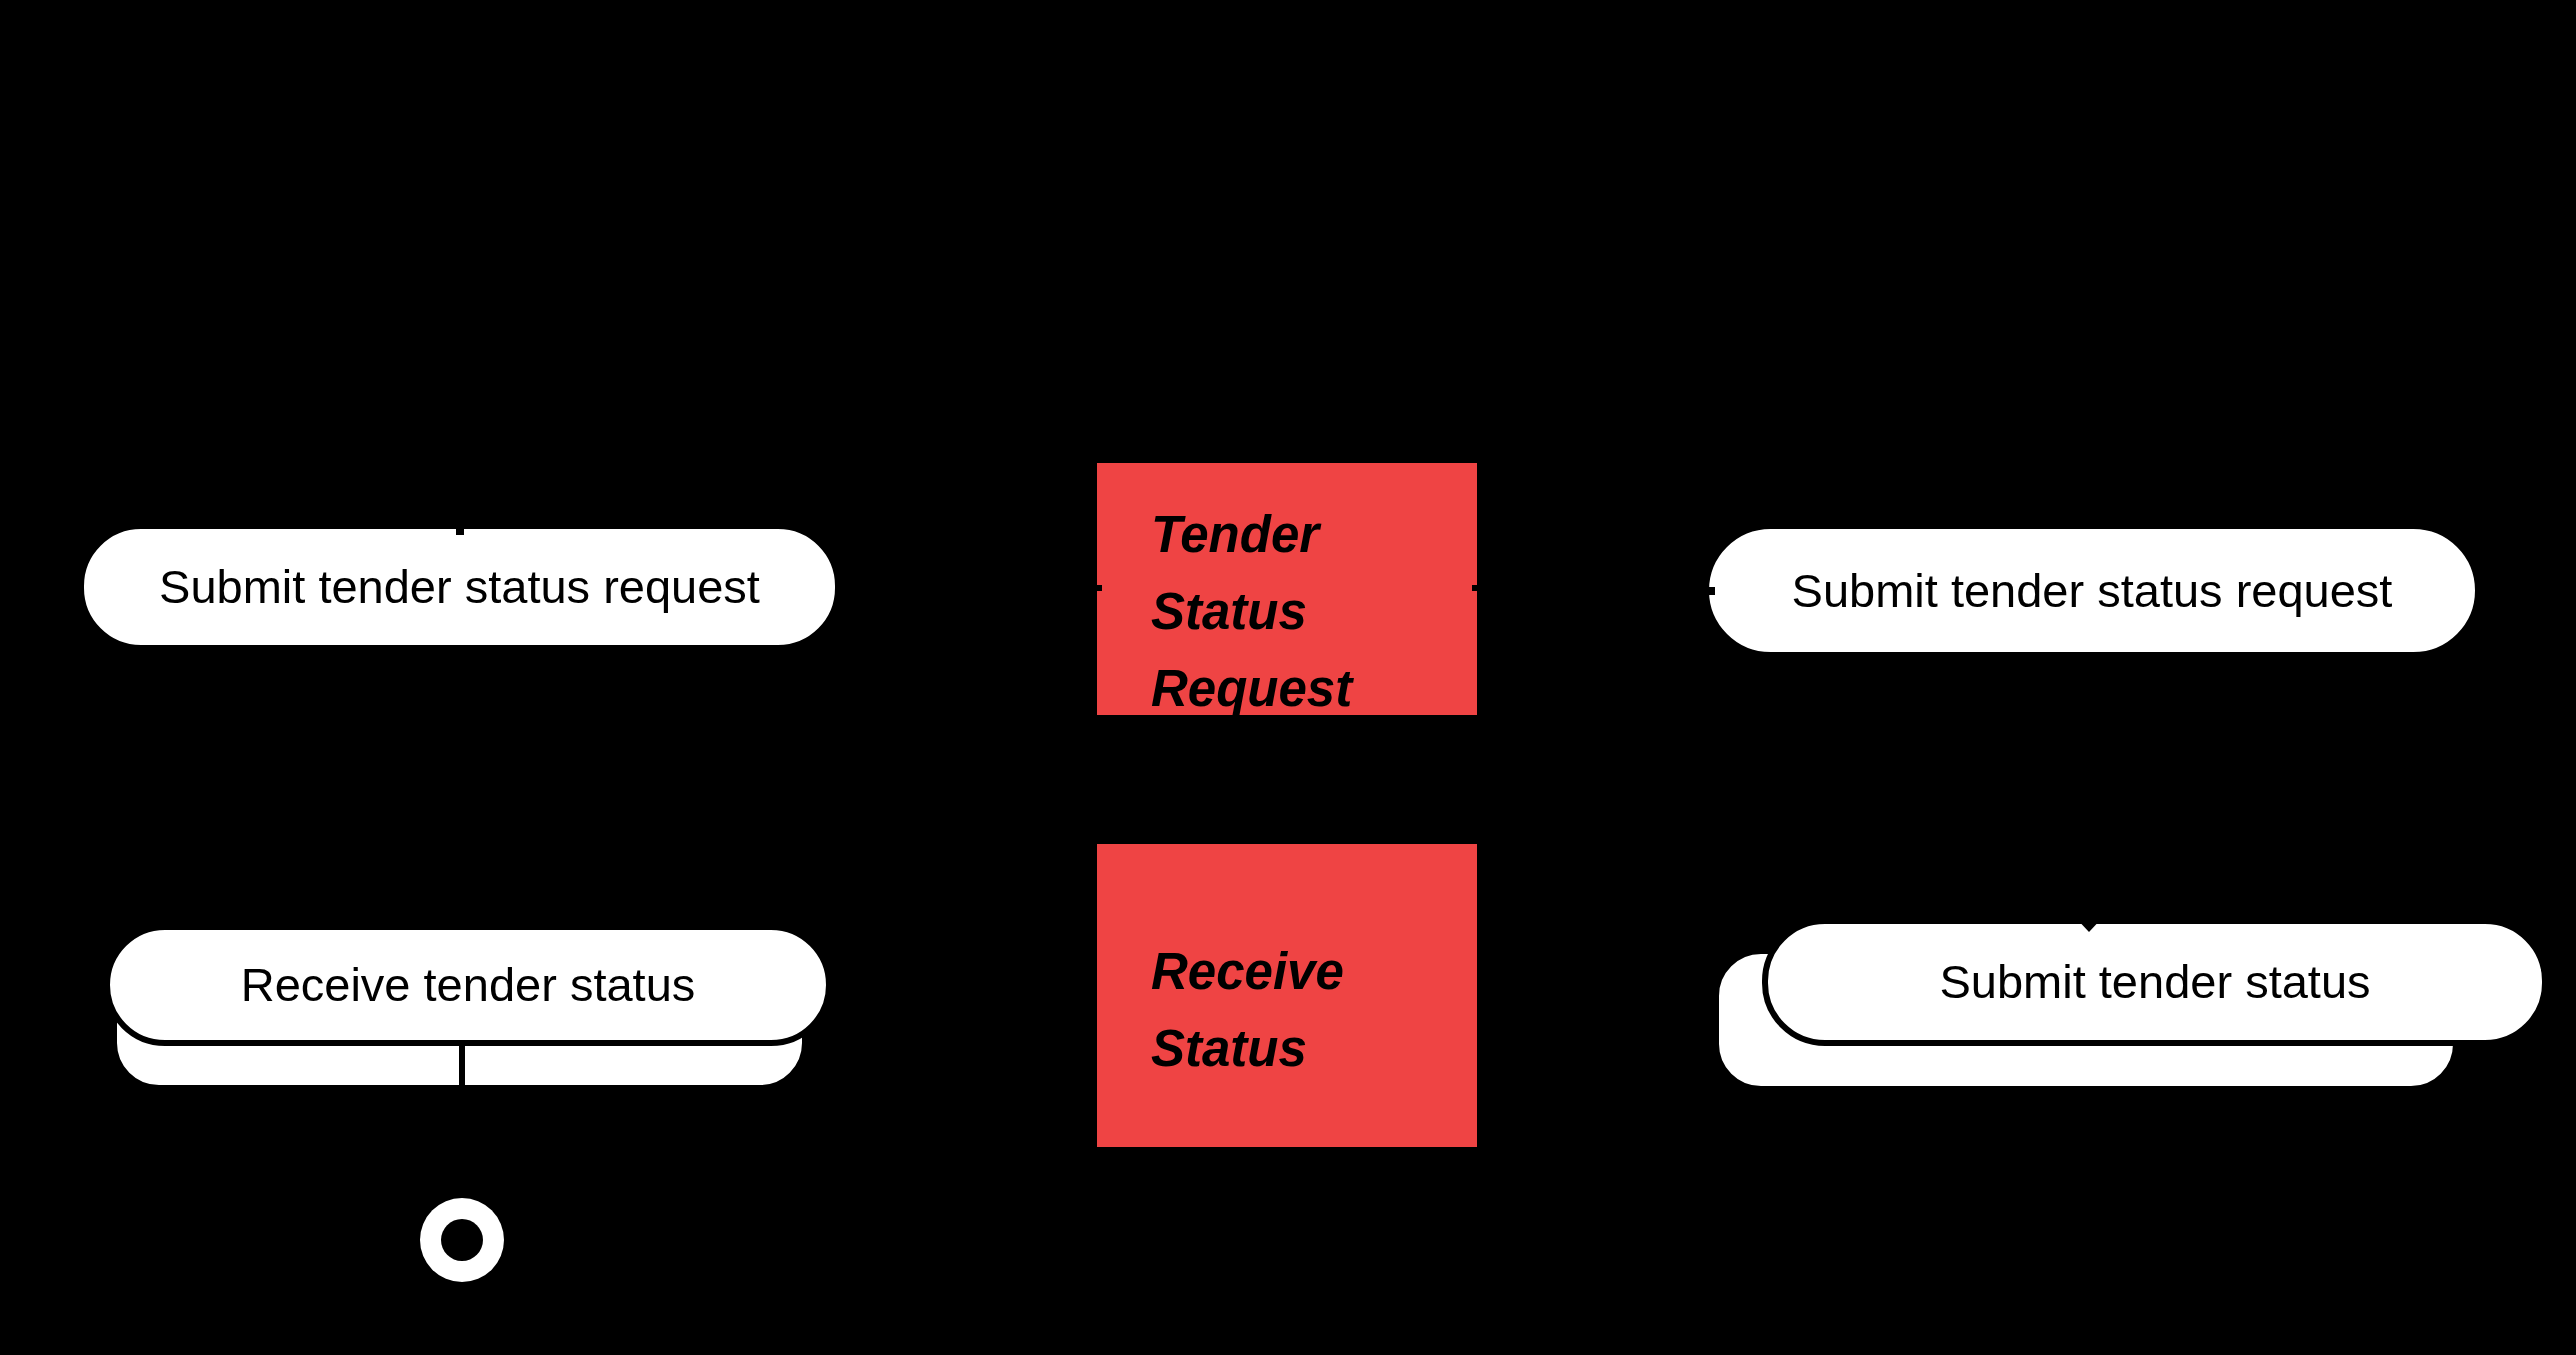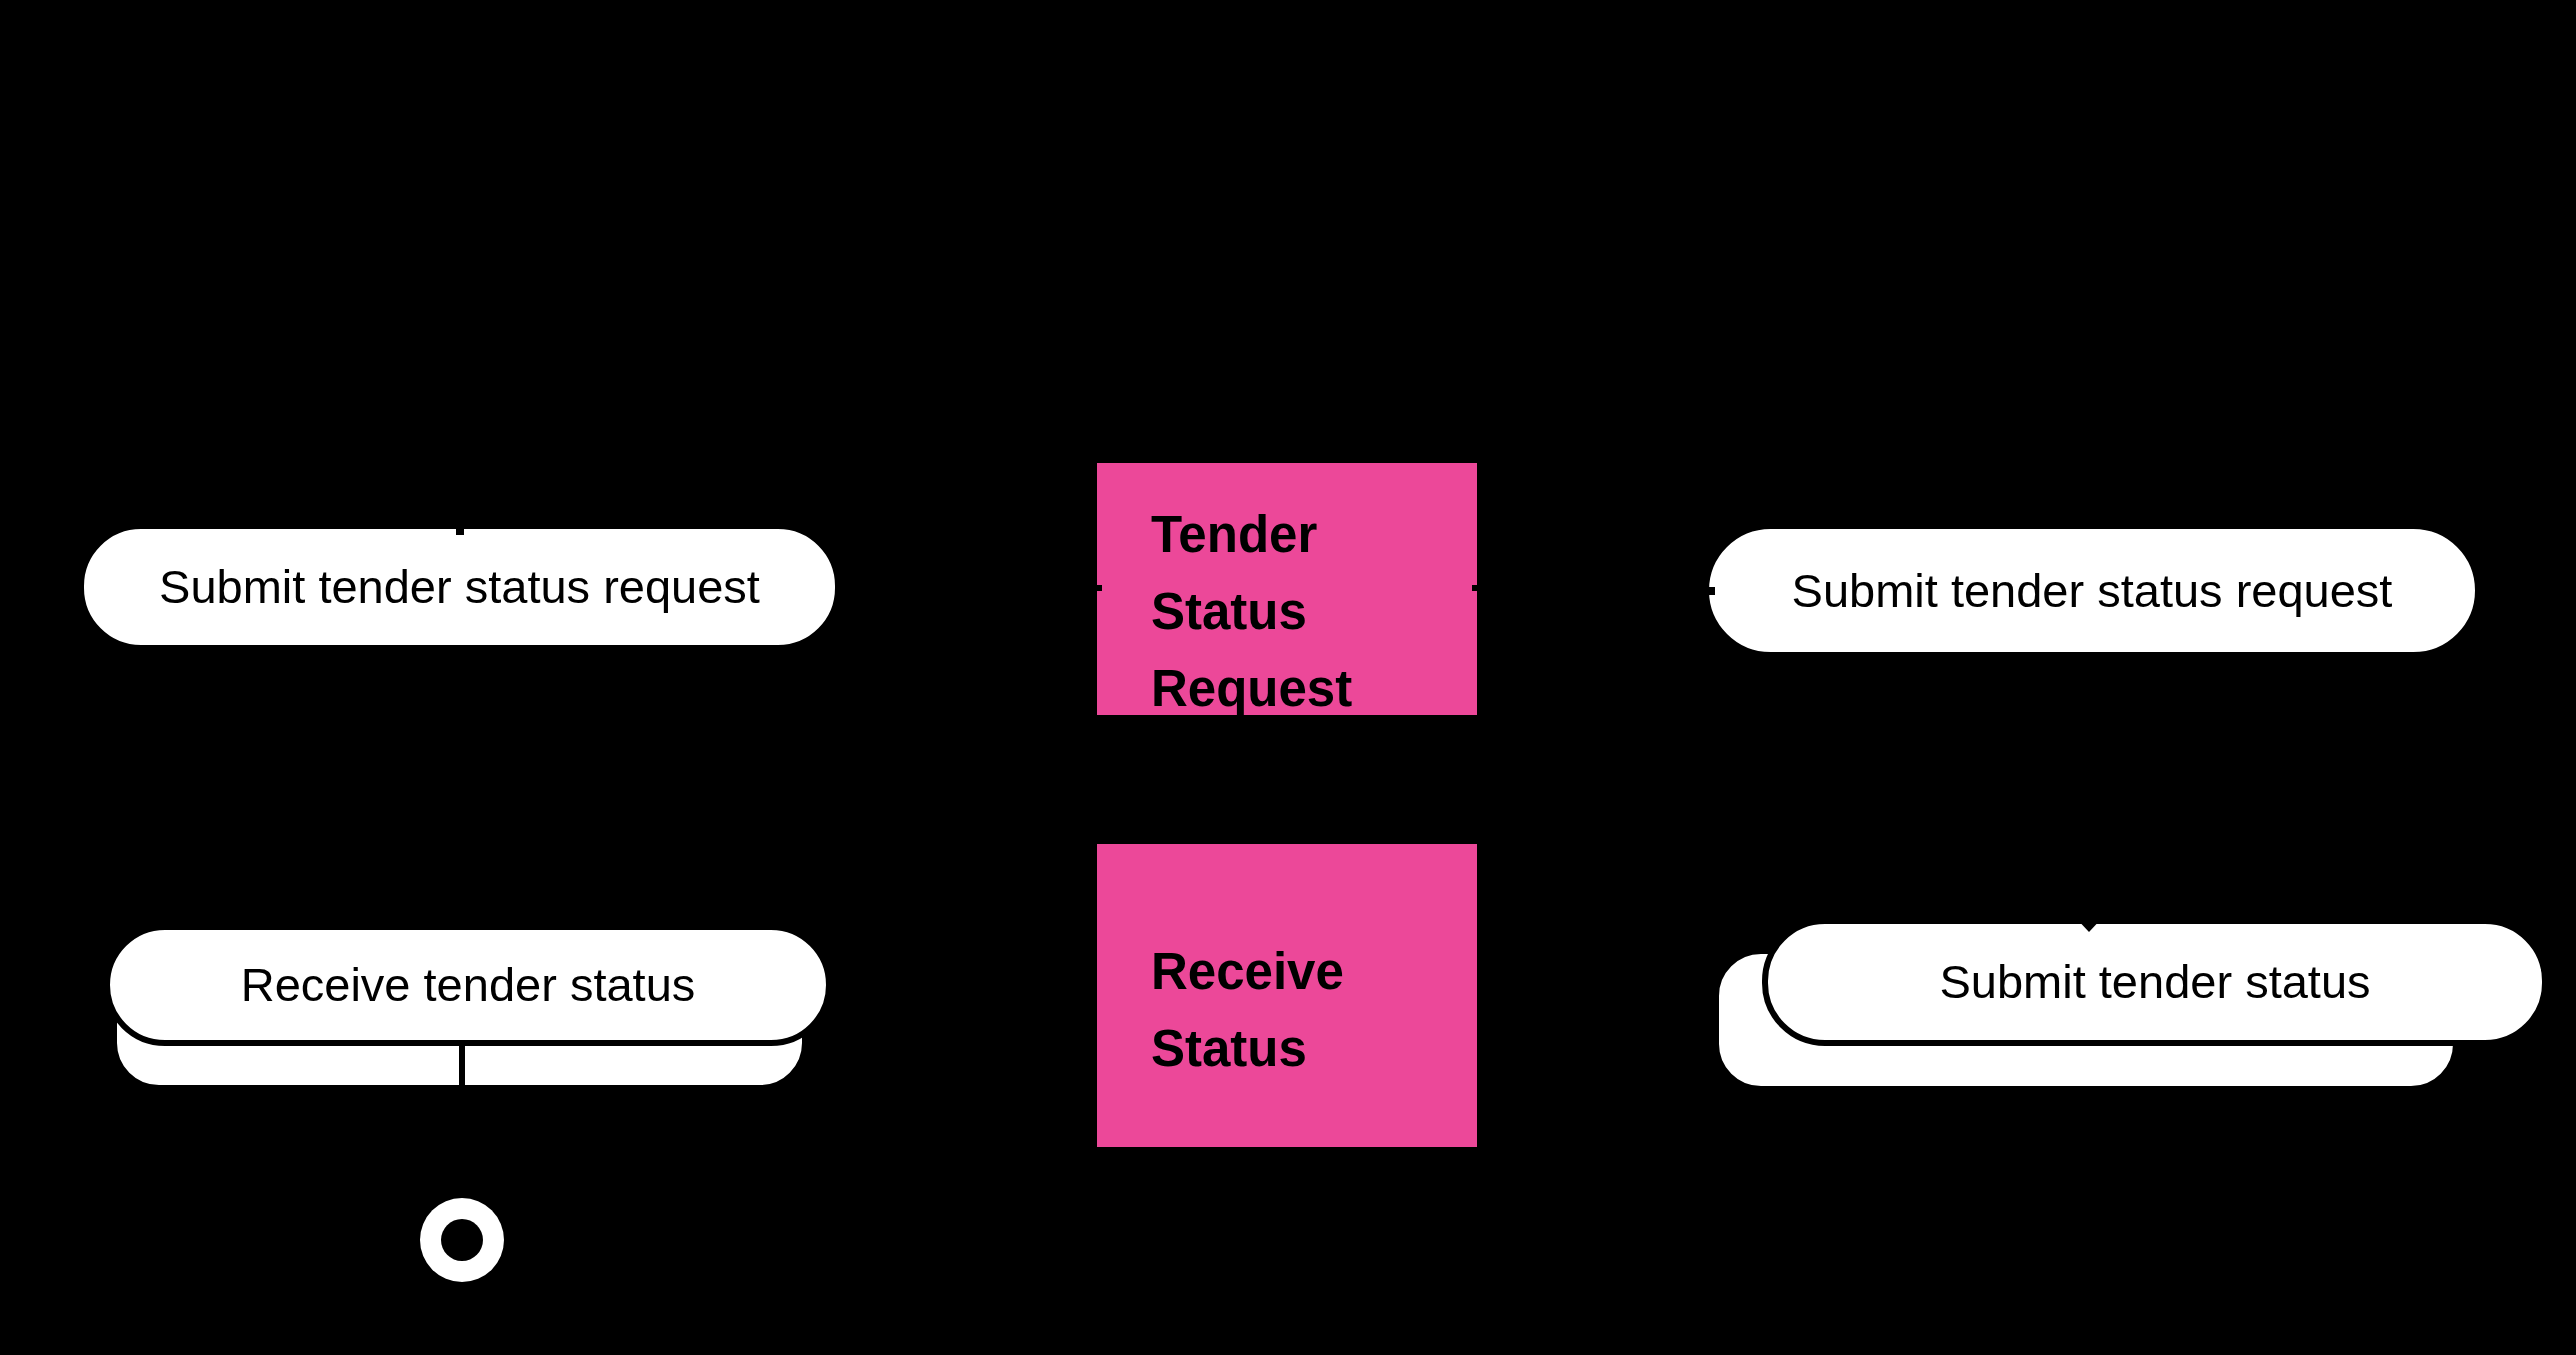--- a/index.html
+++ b/index.html
@@ -33,26 +33,27 @@
   .shadow-shape {
     position: absolute;
     background: #ffffff;
     border: 6px solid #000000;
     box-sizing: border-box;
     border-radius: 48px;
     z-index: 2;
   }
   .data-object {
     position: absolute;
-    background: #ec4899;
+    background: #ef4444;
     border: 4.5px solid #000000;
     box-sizing: border-box;
     color: #000000;
     font-size: 51px;
     font-weight: bold;
+    font-style: italic;
     line-height: 77px;
     z-index: 4;
   }
   .data-object .do-label {
     display: block;
   }
   .connector-line {
     position: absolute;
     background: #000000;
     z-index: 3;

